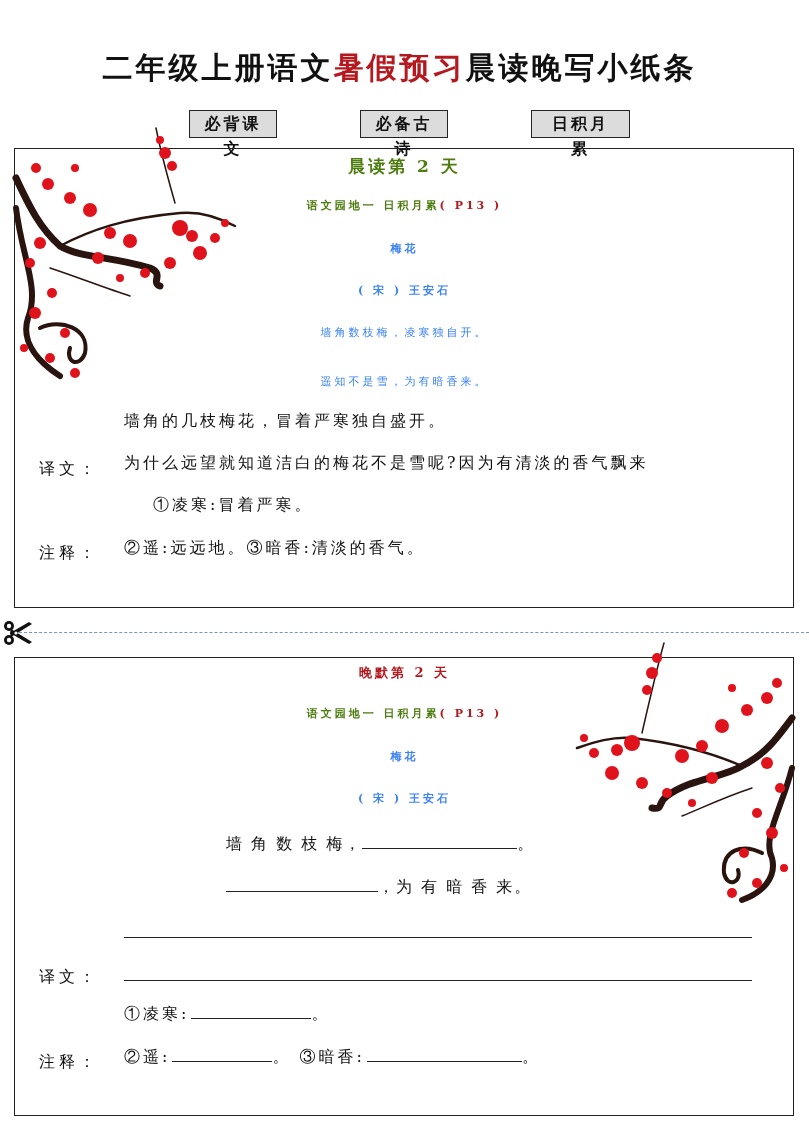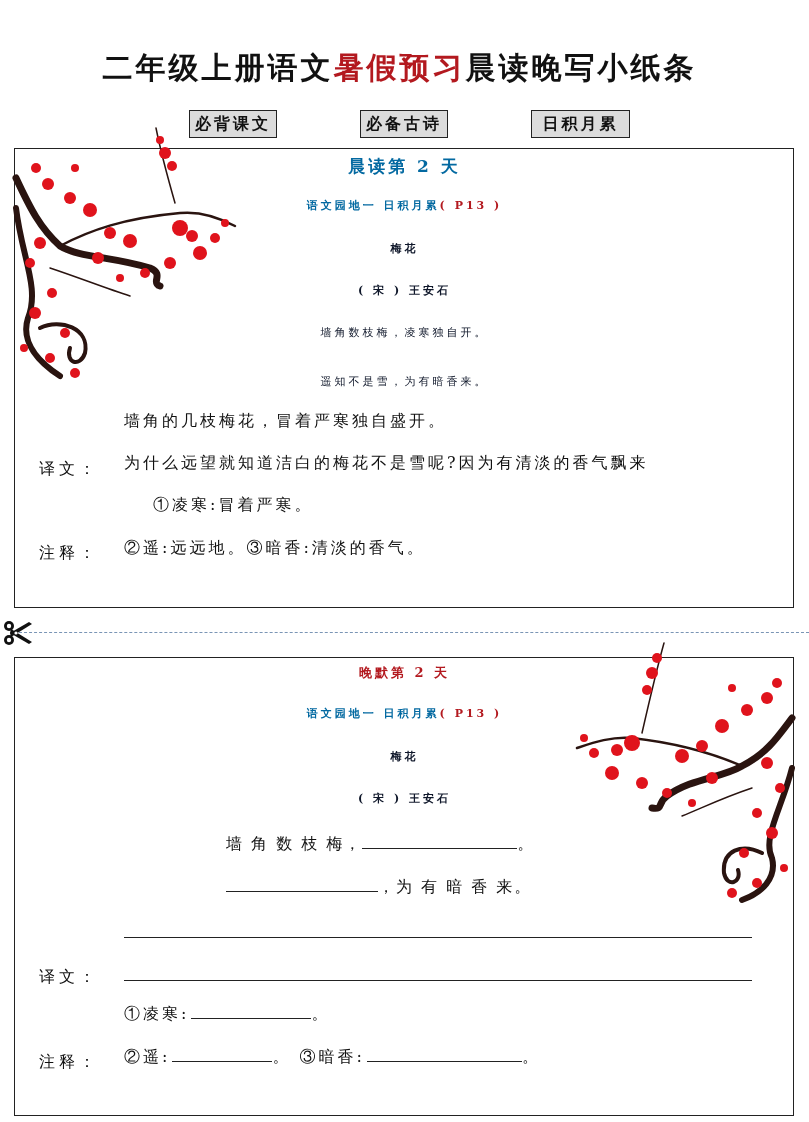--- a/index.html
+++ b/index.html
@@ -6,40 +6,40 @@
   html, body { width: 809px; height: 1122px; background: #ffffff; overflow: hidden; }
   body { position: relative; font-family: "DejaVu Serif", "Liberation Serif", serif; color: #111; }
 
   .page-title {
     position: absolute; left: 0; top: 48px; width: 799px; text-align: center;
     font-size: 30px; font-weight: bold; letter-spacing: 3px; color: #111;
   }
   .page-title .hl { color: #b3191f; }
 
   .tab {
-    position: absolute; top: 110px; height: 28px; padding: 0 3px;
+    position: absolute; top: 110px; height: 28px; padding: 0 12px;
     background: #dcdcdc; border: 1.5px solid #222;
     font-size: 16px; font-weight: bold; letter-spacing: 3px; line-height: 25px;
     text-align: center; color: #111; cursor: pointer;
   }
 
   .card {
     position: absolute; left: 14px; width: 780px;
     border: 1.5px solid #222; background: transparent;
   }
   .card-top { top: 148px; height: 460px; }
   .card-bottom { top: 657px; height: 459px; }
 
   .center-line {
     position: absolute; left: 0; width: 809px; text-align: center;
     font-size: 11px; font-weight: bold; letter-spacing: 3px;
   }
-  .blue { color: #0369a1; }
+  .blue { color: #4d7c0f; }
   .red { color: #b3191f; }
-  .dark { color: #0f172a; }
+  .dark { color: #3b82f6; }
 
   .label {
     position: absolute; left: 39px; font-size: 16px; letter-spacing: 4px; color: #111; margin-top: 48px;
   }
   .body-text {
     position: absolute; left: 124px; font-size: 16px; letter-spacing: 3px; color: #111; white-space: nowrap;
   }
 
   .blank {
     display: inline-block; border-bottom: 1.3px solid #222; height: 1px; vertical-align: baseline;

